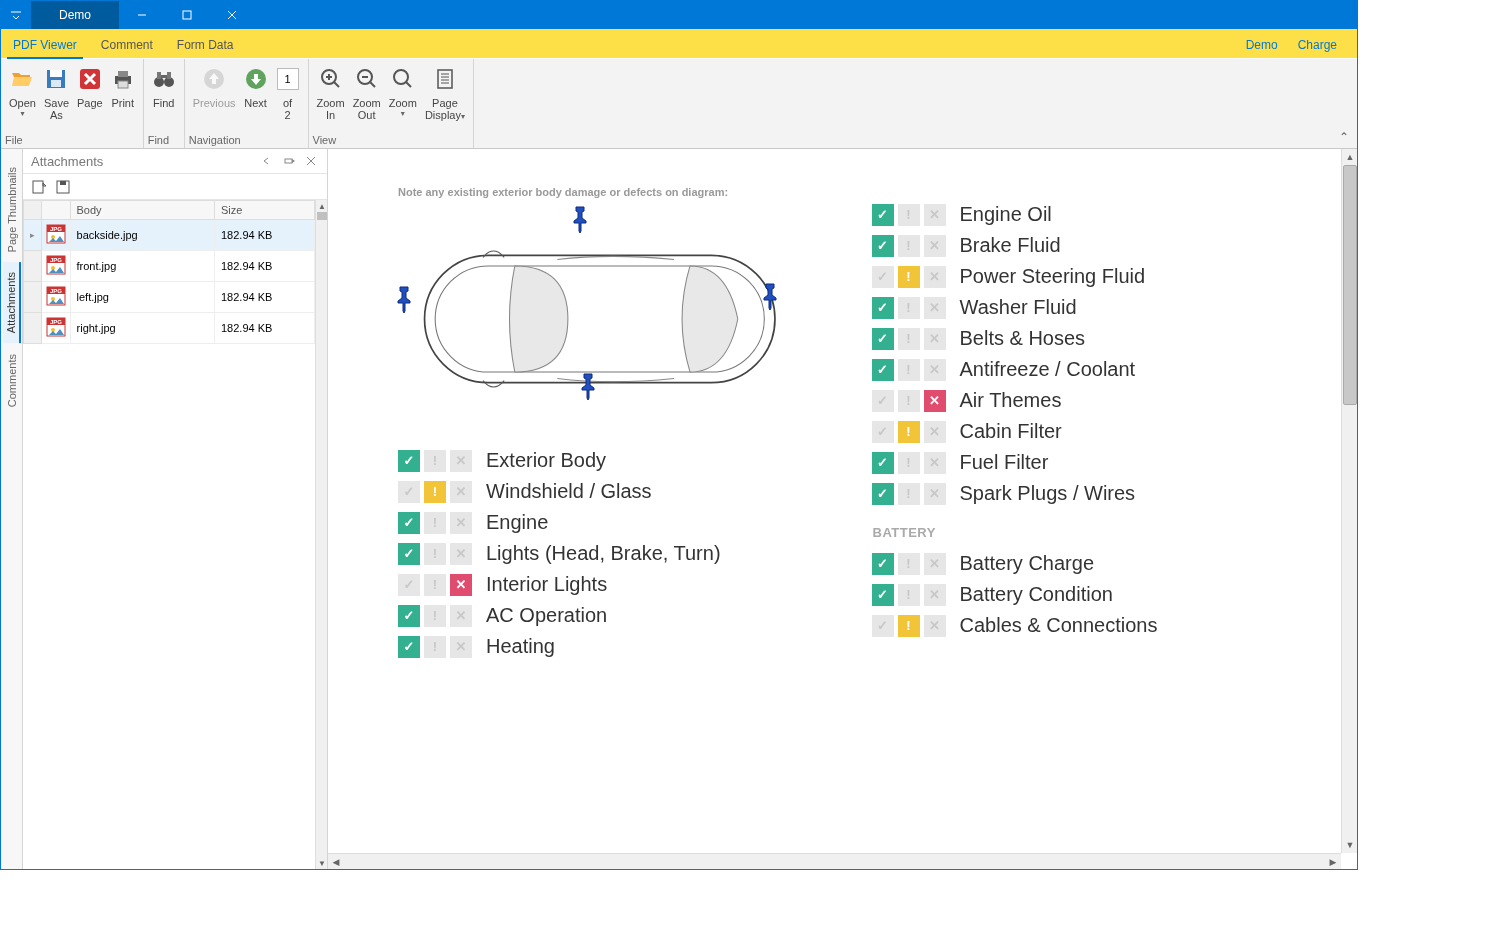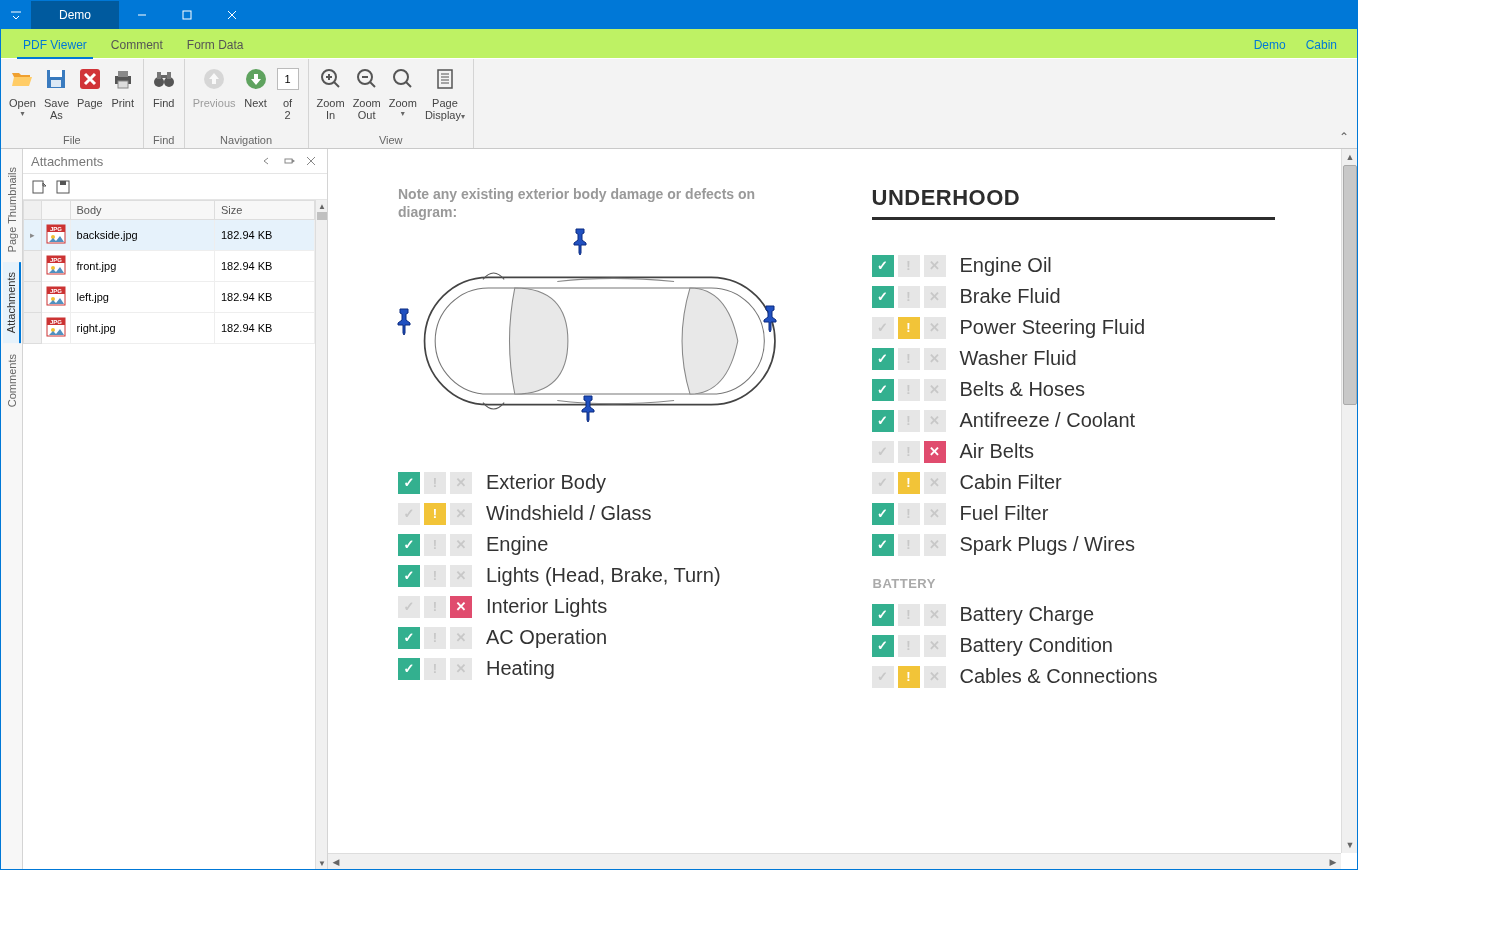--- a/index.html
+++ b/index.html
@@ -8,32 +8,32 @@
 
 .titlebar { background: #0078d7; color: #fff; height: 28px; display: flex; align-items: center; }
 .titlebar .qat { width: 14px; height: 14px; margin: 0 8px; display: flex; align-items: center; justify-content: center; }
 .titlebar .title { flex: 1; text-align: center; font-size: 12px; }
 .titlebar .demo-btn { background: #005a9e; padding: 0 28px; height: 28px; line-height: 28px; font-size: 12px; }
 .titlebar .win-btns { display: flex; }
 .titlebar .win-btn { width: 45px; height: 28px; display: flex; align-items: center; justify-content: center; color: #fff; }
 .titlebar .win-btn svg { stroke: #fff; }
 
 
-.tabrow { height: 30px; background: #bef264; border-bottom: 1px solid #fff; display: flex; align-items: flex-end; padding-left: 10px; position: relative; }
+.tabrow { height: 30px; background: #fde047; border-bottom: 1px solid #fff; display: flex; align-items: flex-end; position: relative; }
 .tabrow .tab { padding: 6px 12px; color: #555; cursor: default; position: relative; }
 .tabrow .tab.active { color: #0078d7; }
 .tabrow .tab.active::after { content: ''; position: absolute; left: 6px; right: 6px; bottom: -1px; height: 2px; background: #0078d7; }
 .tabrow .right-links { margin-left: auto; display: flex; gap: 20px; padding-right: 20px; }
 .tabrow .right-links span { color: #0078d7; font-size: 12px; padding: 6px 0; }
 
 
 .ribbon { background: #f3f3f3; border-bottom: 1px solid #c9c9c9; height: 90px; display: flex; position: relative; }
 .ribbon-group { display: flex; flex-direction: column; border-right: 1px solid #d4d4d4; padding: 2px 4px 0; }
 .ribbon-group .buttons { display: flex; flex: 1; }
-.ribbon-group .group-label { text-align: center; font-size: 11px; color: #666; padding: 3px 0 2px; }
+.ribbon-group .group-label { text-align: left; font-size: 11px; color: #666; padding: 3px 0 2px; }
 .rbtn { display: flex; flex-direction: column; align-items: center; justify-content: flex-start; padding: 2px 4px; min-width: 32px; color: #444; }
 .rbtn .icon-wrap { height: 32px; display: flex; align-items: center; justify-content: center; }
 .rbtn .lbl { font-size: 11px; color: #444; text-align: center; line-height: 12px; margin-top: 2px; }
 .rbtn.disabled { opacity: 0.5; }
 .rbtn input.pagebox { width: 22px; height: 22px; text-align: center; border: 1px solid #bbb; font-size: 11px; }
 .ribbon .collapse-caret { position: absolute; right: 8px; bottom: 4px; color: #666; }
 
 
 .content { display: flex; height: calc(100% - 148px); }
 .sidetabs { width: 22px; background: #f7f7f7; border-right: 1px solid #d4d4d4; display: flex; flex-direction: column; align-items: center; padding-top: 8px; }
@@ -71,21 +71,21 @@
 .viewer .hscroll { position: absolute; bottom: 0; left: 0; right: 16px; height: 16px; background: #f0f0f0; border-top: 1px solid #ddd; }
 .viewer .hscroll .arrow { position: absolute; width: 16px; height: 16px; display: flex; align-items: center; justify-content: center; font-size: 9px; color: #666; }
 .viewer .hscroll .arrow.left { left: 0; }
 .viewer .hscroll .arrow.right { right: 0; }
 .viewer .page { position: absolute; left: 10px; right: 22px; top: 6px; bottom: 22px; background: #fff; padding: 30px 60px; overflow: hidden; }
 
 
 .doc { display: flex; gap: 70px; }
 .doc-col { flex: 1; }
 .section-title { font-size: 22px; font-weight: bold; color: #2d2d2d; letter-spacing: 0.5px; padding-bottom: 6px; border-bottom: 3px solid #2d2d2d; margin-bottom: 16px; }
-.note-text { font-size: 14px; font-weight: bold; color: #999; margin-bottom: 10px; line-height: 1.3; }
+.note-text { font-size: 11px; font-weight: bold; color: #999; margin-bottom: 10px; line-height: 1.3; }
 .subsection { font-size: 13px; font-weight: bold; color: #aaa; margin: 20px 1px 12px; letter-spacing: 0.5px; }
 .checklist { display: flex; flex-direction: column; gap: 8px; }
 .check-row { display: flex; align-items: center; gap: 14px; }
 .check-boxes { display: flex; gap: 4px; }
 .check-box { width: 22px; height: 22px; display: flex; align-items: center; justify-content: center; color: #fff; font-size: 13px; font-weight: bold; }
 .check-box.off { background: #e6e6e6; color: #c8c8c8; }
 .check-box.green { background: #33b08f; }
 .check-box.yellow { background: #f2c438; }
 .check-box.red { background: #e04c6e; }
 .check-label { font-size: 20px; color: #333; }
@@ -124,21 +124,21 @@
       </div>
   </div>
 </div>
 
 <div class="tabrow">
   <div class="tab active">PDF Viewer</div>
   <div class="tab">Comment</div>
   <div class="tab">Form Data</div>
   <div class="right-links">
     <span>Demo</span>
-    <span>Cabin</span>
+    <span>Charge</span>
   </div>
 </div>
 
 <div class="ribbon">
   <div class="ribbon-group">
     <div class="buttons">
       <div class="rbtn">
         <div class="icon-wrap">
             <svg width="24" height="24" viewBox="0 0 24 24">
               <path d="M2 6 h7 l2 2 h9 v2 H4 z" fill="#f0a030"></path>
@@ -472,21 +472,20 @@
                 <div class="check-boxes">
                   <div class="check-box green">✓</div>
                   <div class="check-box off">!</div>
                   <div class="check-box off">✕</div>
                 </div>
                 <span class="check-label">Heating</span>
               </div>
             </div>
         </div>
         <div class="doc-col">
-          <div class="section-title">UNDERHOOD</div>
           <div style="height:18px;"></div>
           <div class="checklist" id="right-list">
               <div class="check-row">
                 <div class="check-boxes">
                   <div class="check-box green">✓</div>
                   <div class="check-box off">!</div>
                   <div class="check-box off">✕</div>
                 </div>
                 <span class="check-label">Engine Oil</span>
               </div>
@@ -529,21 +528,21 @@
                   <div class="check-box off">✕</div>
                 </div>
                 <span class="check-label">Antifreeze / Coolant</span>
               </div>
               <div class="check-row">
                 <div class="check-boxes">
                   <div class="check-box off">✓</div>
                   <div class="check-box off">!</div>
                   <div class="check-box red">✕</div>
                 </div>
-                <span class="check-label">Air Belts</span>
+                <span class="check-label">Air Themes</span>
               </div>
               <div class="check-row">
                 <div class="check-boxes">
                   <div class="check-box off">✓</div>
                   <div class="check-box yellow">!</div>
                   <div class="check-box off">✕</div>
                 </div>
                 <span class="check-label">Cabin Filter</span>
               </div>
               <div class="check-row">

